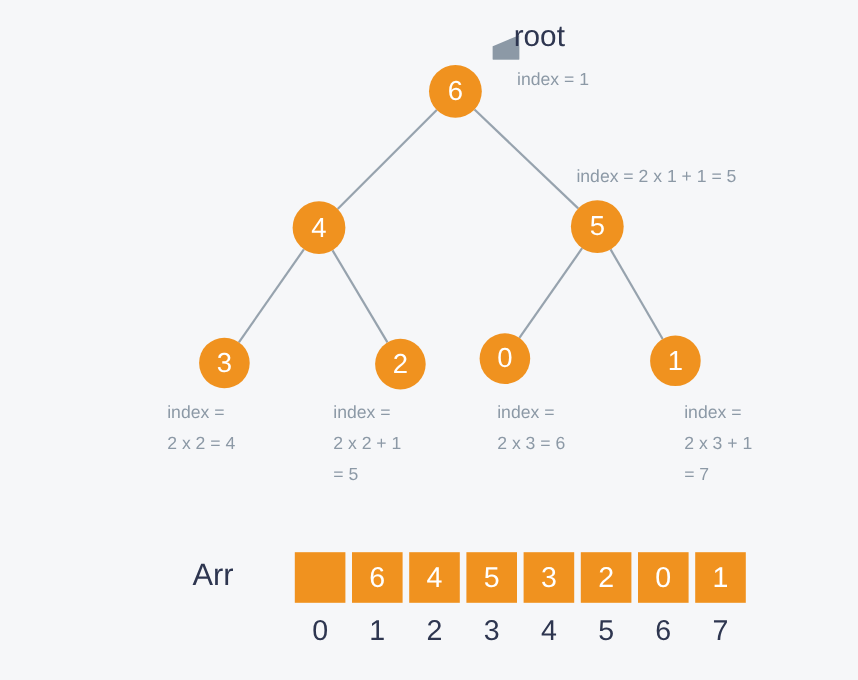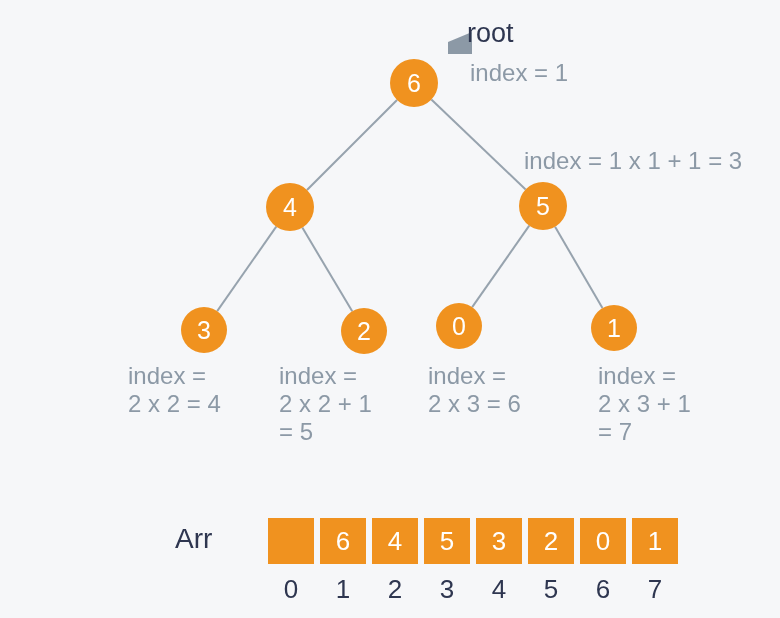--- a/index.html
+++ b/index.html
@@ -39,46 +39,46 @@
     line-height: 1;
     font-family: "Liberation Sans", sans-serif;
     box-sizing: border-box;
   }
   .node.lvl0, .node.lvl1 { width: 48px; height: 48px; }
   .node.lvl2 { width: 46px; height: 46px; }
 
   .lbl {
     position: absolute;
     color: #8c99a6;
-    font-size: 24px;
+    font-size: 16px;
     line-height: 28px;
     font-family: "Liberation Sans", sans-serif;
     white-space: pre;
   }
-  .lbl.multi { white-space: pre-line; }
+  .lbl.multi { white-space: pre-line; margin-left: 24px; }
 
   .root-label {
     position: absolute;
     color: #2e3650;
     font-size: 27px;
     line-height: 1;
     font-family: "Liberation Sans", sans-serif;
     text-align: center;
   }
   .root-arrow {
     position: absolute;
     width: 0;
     height: 0;
   }
 
   
   #array-area {
     position: absolute;
     left: 0;
-    top: 16px;
+    top: 0;
     width: 780px;
     height: 556px;
   }
   .arr-label {
     position: absolute;
     color: #2e3650;
     font-size: 28px;
     line-height: 1;
     font-family: "Liberation Sans", sans-serif;
   }
@@ -121,21 +121,21 @@
         <line x1="555.0717553524679" y1="226.74301623945186" x2="602.4312344538849" y2="308.12127610385863"></line>
       </g>
   </svg>
 
   <div class="root-arrow" style="left:448px; top:32px; border-left:0 solid transparent; border-top:10px solid transparent; border-bottom:12px solid #8c99a6; border-right:24px solid #8c99a6;"></div>
   <div class="root-label" style="left:467px; top:20px;">root</div>
 
   <div class="lbl" style="left:470px; top:59px;">index = 1</div>
 
 
-  <div class="lbl" style="left:524px; top:147px;">index = 1 x 1 + 1 = 3</div>
+  <div class="lbl" style="left:524px; top:147px;">index = 2 x 1 + 1 = 5</div>
 
   <div class="lbl multi" style="left:128px; top:362px;">index =
 2 x 2 = 4</div>
 
   <div class="lbl multi" style="left:279px; top:362px;">index =
 2 x 2 + 1
 = 5</div>
 
   <div class="lbl multi" style="left:428px; top:362px;">index =
 2 x 3 = 6</div>

